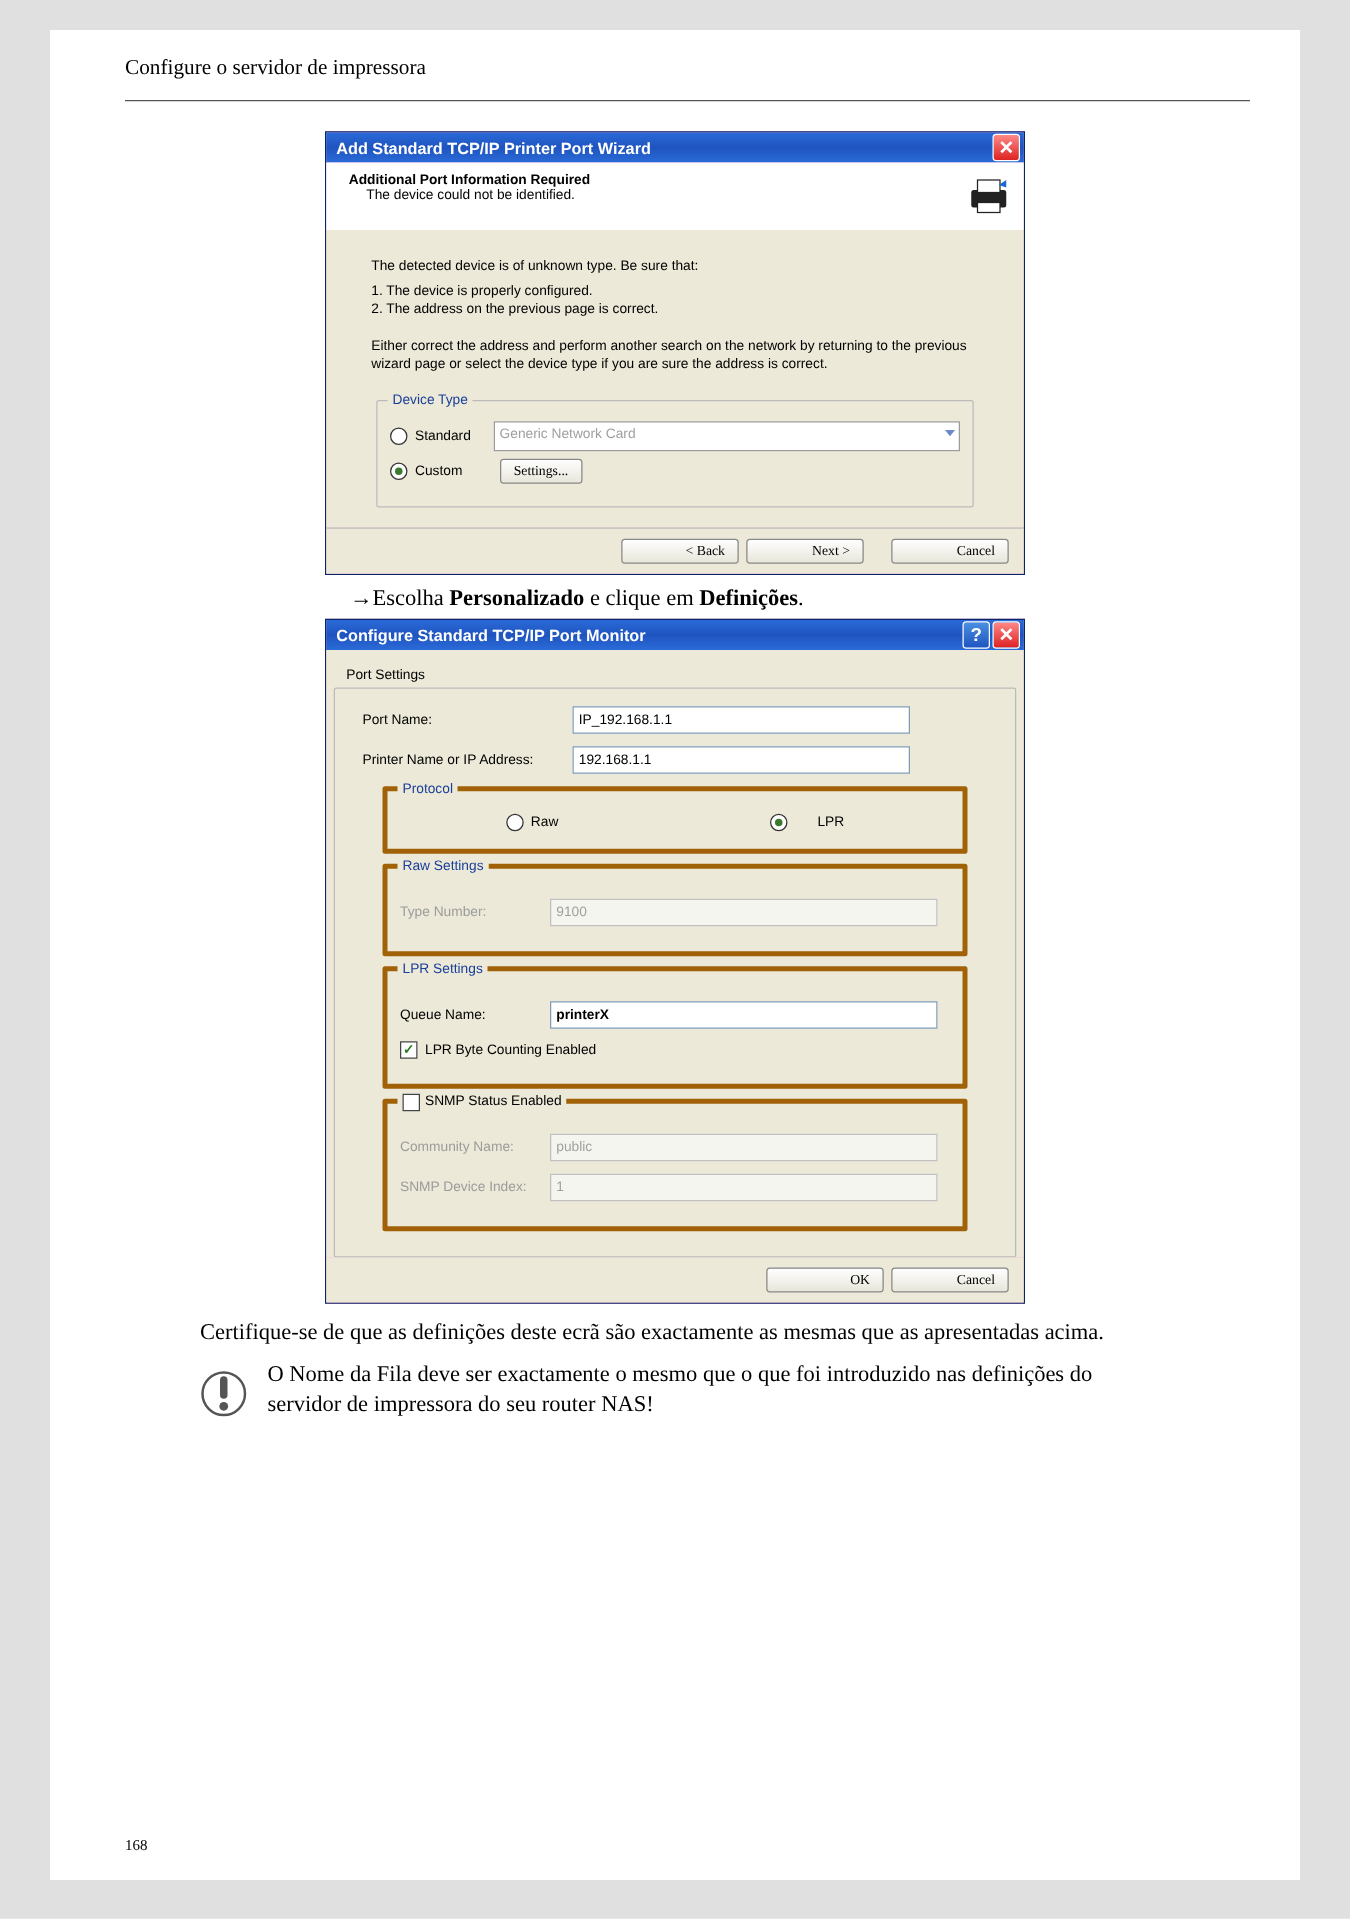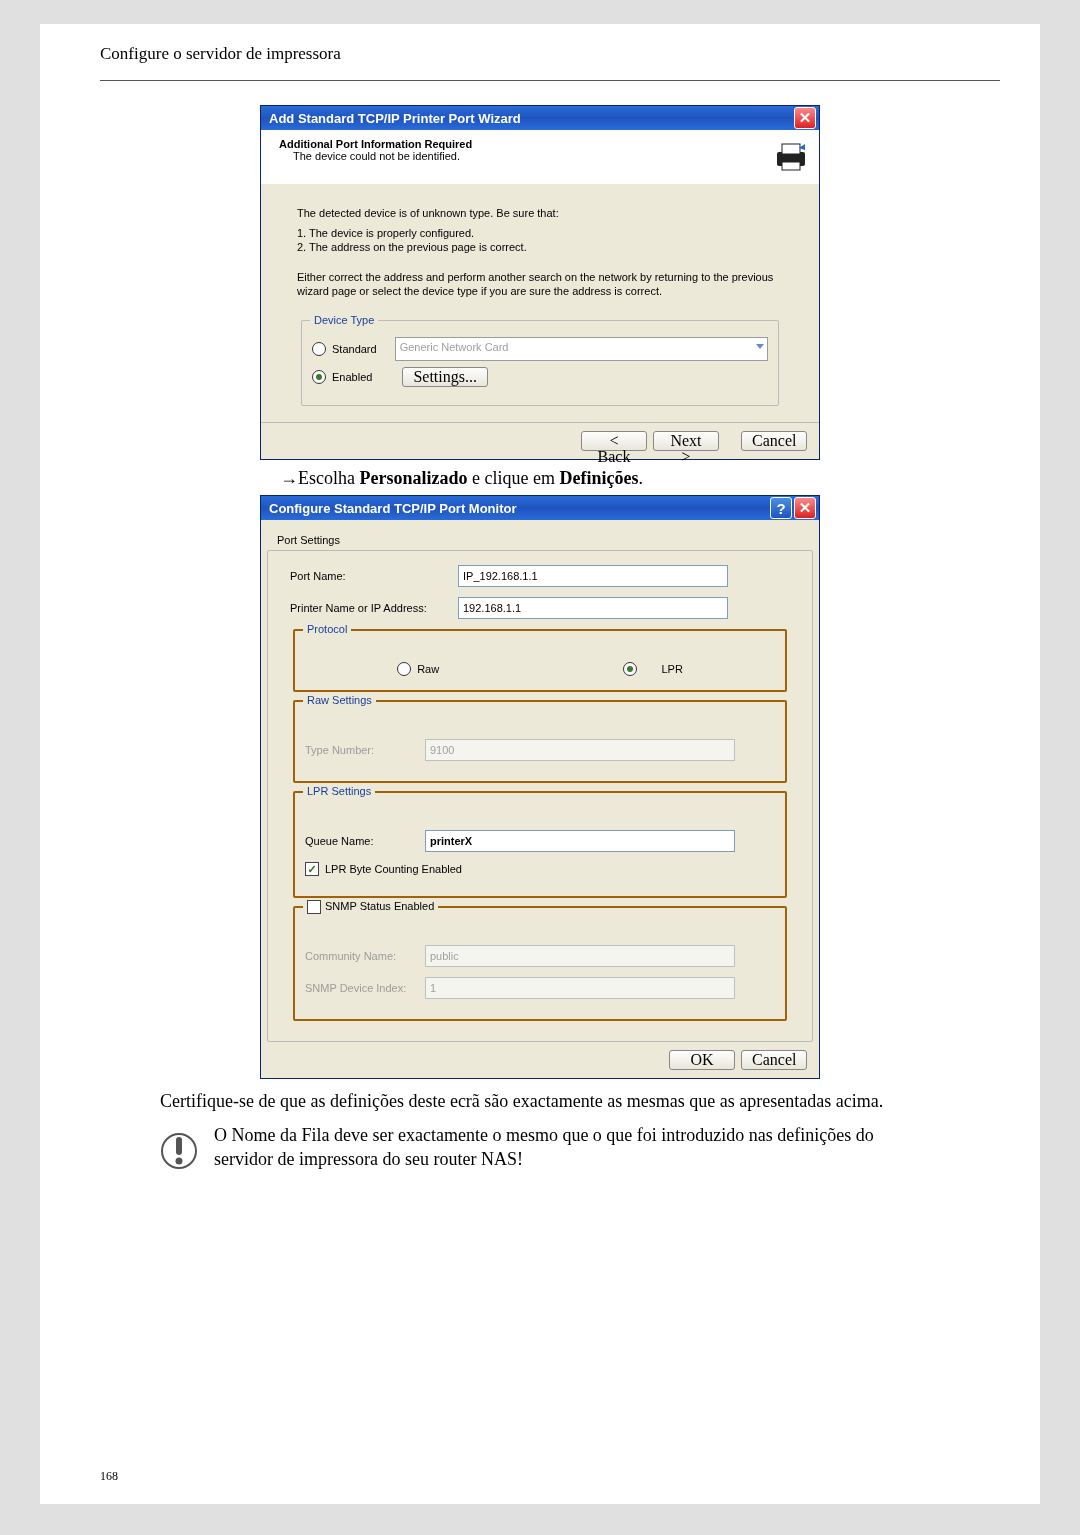--- a/index.html
+++ b/index.html
@@ -21,31 +21,31 @@
   .wiz-print-icon{width:36px;height:36px}
   .wiz-body{padding:16px 36px 8px 36px;background:#ece9d8;font-size:11px;line-height:14px}
   .wiz-body p{margin:6px 0}
   .fieldset{border:1px solid #bbb;border-radius:2px;margin:22px 4px 8px 4px;padding:10px 10px 12px 10px;position:relative}
   .legend{position:absolute;top:-8px;left:8px;background:#ece9d8;padding:0 4px;color:#1a3f9a;font-size:11px}
   .xp-row{display:flex;align-items:center;gap:6px;margin:6px 0}
   .xp-radio{width:12px;height:12px;border-radius:50%;border:1px solid #333;background:#fff;display:inline-flex;align-items:center;justify-content:center}
   .xp-radio.checked::after{content:"";width:6px;height:6px;border-radius:50%;background:#3a7a2f}
   .xp-select{flex:1;border:1px solid #9c9c9c;background:#fff;color:#a0a0a0;font-size:11px;padding:2px 18px 2px 4px;height:18px;position:relative}
   .xp-select::after{content:"";position:absolute;right:3px;top:6px;border-left:4px solid transparent;border-right:4px solid transparent;border-top:5px solid #6b89c9}
-  .xp-btn{border:1px solid #888;background:linear-gradient(#fefefe,#e8e6da);font-size:16px;padding:1px 10px;font-family:Tahoma;border-radius:3px;height:20px;line-height:16px}
+  .xp-btn{border:1px solid #888;background:linear-gradient(#fefefe,#e8e6da);font-size:11px;padding:1px 10px;font-family:Tahoma;border-radius:3px;height:20px;line-height:16px}
   .xp-footer{border-top:1px solid #bbb;padding:8px 12px;display:flex;justify-content:flex-end;gap:6px;background:#ece9d8}
-  .xp-btn-wide{width:66px;text-align:center}
+  .xp-btn-wide{width:94px;text-align:right}
   
   .tab-label{margin:8px 0 0 10px;font-size:11px}
   .form-grid{padding:4px 22px 4px 22px}
   .form-row{display:flex;align-items:center;margin:10px 0}
   .form-row .lbl{width:168px;font-size:11px}
   .xp-input{border:1px solid #7f9db9;background:#fff;font-size:11px;height:18px;padding:1px 4px;width:260px}
   .xp-input.disabled{color:#a0a0a0;border-color:#c0c0c0;background:#f5f5f0}
-  .fieldset-inner{border:2px solid #a16207;border-radius:2px;margin:8px 3px;padding:27px 10px 10px 10px;position:relative}
+  .fieldset-inner{border:4px solid #a16207;border-radius:2px;margin:8px 16px;padding:14px 10px 10px 10px;position:relative}
   .fieldset-inner .legend{color:#1a3f9a}
   .proto-row{display:flex;align-items:center;justify-content:space-around;padding:4px 0}
   .xp-check{width:12px;height:12px;border:1px solid #444;background:#fff;display:inline-flex;align-items:center;justify-content:center}
   .xp-check.checked::after{content:"✓";color:#2a7a20;font-size:11px;line-height:10px;font-weight:bold}
   .disabled-text{color:#9c9c9c}
   .cursor-box{position:absolute}
   
   .instr{margin:8px 0 6px 180px;font-size:18px}
   .instr .arrow{font-family:Arial}
   .body-para{font-size:18px;line-height:24px;margin:10px 40px 0 60px;text-align:justify}
@@ -89,21 +89,21 @@
         <div class="fieldset">
           <div class="legend">Device Type</div>
           <div class="xp-row">
             <span class="xp-radio"></span>
             <span>Standard</span>
             <span style="width:6px"></span>
             <div class="xp-select">Generic Network Card</div>
           </div>
           <div class="xp-row" style="position:relative">
             <span class="xp-radio checked"></span>
-            <span>Enabled</span>
+            <span>Custom</span>
             <span style="width:18px"></span>
             <button class="xp-btn">Settings...</button>
             <span class="cursor-box" style="left:156px;top:6px">
               <svg viewBox="0 0 14 18">
                   <path d="M1 1 L1 13 L4 10 L7 16 L9 15 L6 9 L11 9 Z" fill="#fff" stroke="#000"></path>
                 </svg>
             </span>
           </div>
         </div>
       </div>

